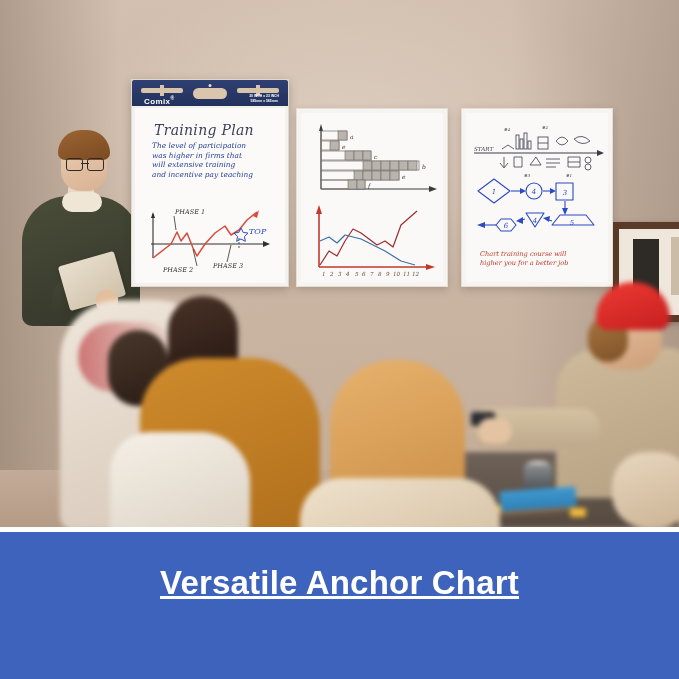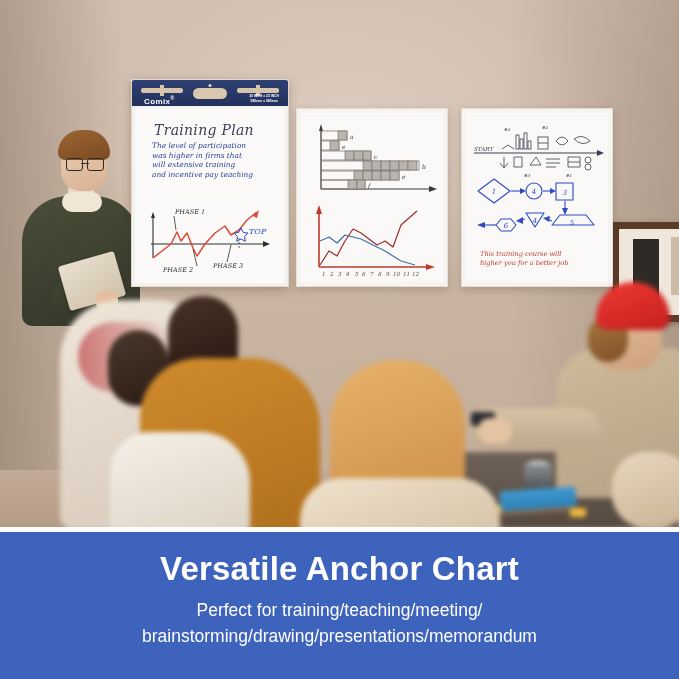--- a/index.html
+++ b/index.html
@@ -122,21 +122,21 @@
     background:#8a6a4e;border-radius:2px;}
   .a-pen{position:absolute;left:487px;top:505px;width:14px;height:9px;background:#f0b93c;border-radius:2px;}
   .a-pen2{position:absolute;left:570px;top:508px;width:16px;height:9px;background:#f0b93c;border-radius:2px;}
   .a-right-fur{position:absolute;left:612px;top:452px;width:80px;height:76px;border-radius:34px;
     background:linear-gradient(160deg,#e8d7bf,#cbb394);}
 
   
   .gap{position:absolute;left:0;top:527px;width:679px;height:5px;background:#fff;}
   .banner{position:absolute;left:0;top:532px;width:679px;height:147px;background:#3e63bc;
     display:flex;flex-direction:column;align-items:center;}
-  .b-title{margin-top:18px;color:#fff;font-size:33px;font-weight:bold;letter-spacing:.2px;}
+  .b-title{margin-top:32px;color:#fff;font-size:33px;font-weight:bold;letter-spacing:.2px;text-decoration:underline;}
   .b-sub{margin-top:9px;color:#fff;font-size:17.5px;line-height:26px;text-align:center;}
 </style>
 </head>
 <body>
 
 <div class="stage">
 
   <div class="photo">
     <div class="wall-shade"></div>
     <div class="wall-left-dark"></div>
@@ -336,21 +336,21 @@
             <text x="26" y="21">1</text>
               <text x="66" y="21">4</text>
               <text x="97" y="22">3</text>
             <text x="104" y="52">5</text>
               <text x="67" y="50">4</text>
               <text x="38" y="55">6</text>
           </g>
         </svg>
 
         <div class="red-note">
-          <div>This training course will</div>
+          <div>Chart training course will</div>
           <div>higher you for a better job</div>
         </div>
       </div>
     </div>
 
     <div class="blurwrap">
       <div class="a-braids"></div>
       <div class="a-dark"></div>
       <div class="a-orange-head"></div>
       <div class="a-orange-body"></div>
@@ -372,19 +372,15 @@
       <div class="a-blonde"></div>
       <div class="a-blonde-shoulder"></div>
       <div class="a-right-fur"></div>
     </div>
   </div>
 
   <div class="gap"></div>
 
   <div class="banner">
     <div class="b-title">Versatile Anchor Chart</div>
-    <div class="b-sub">
-      <div>Perfect for training/teaching/meeting/</div>
-      <div>brainstorming/drawing/presentations/memorandum</div>
-    </div>
   </div>
 
 </div>
 
 </body></html>

